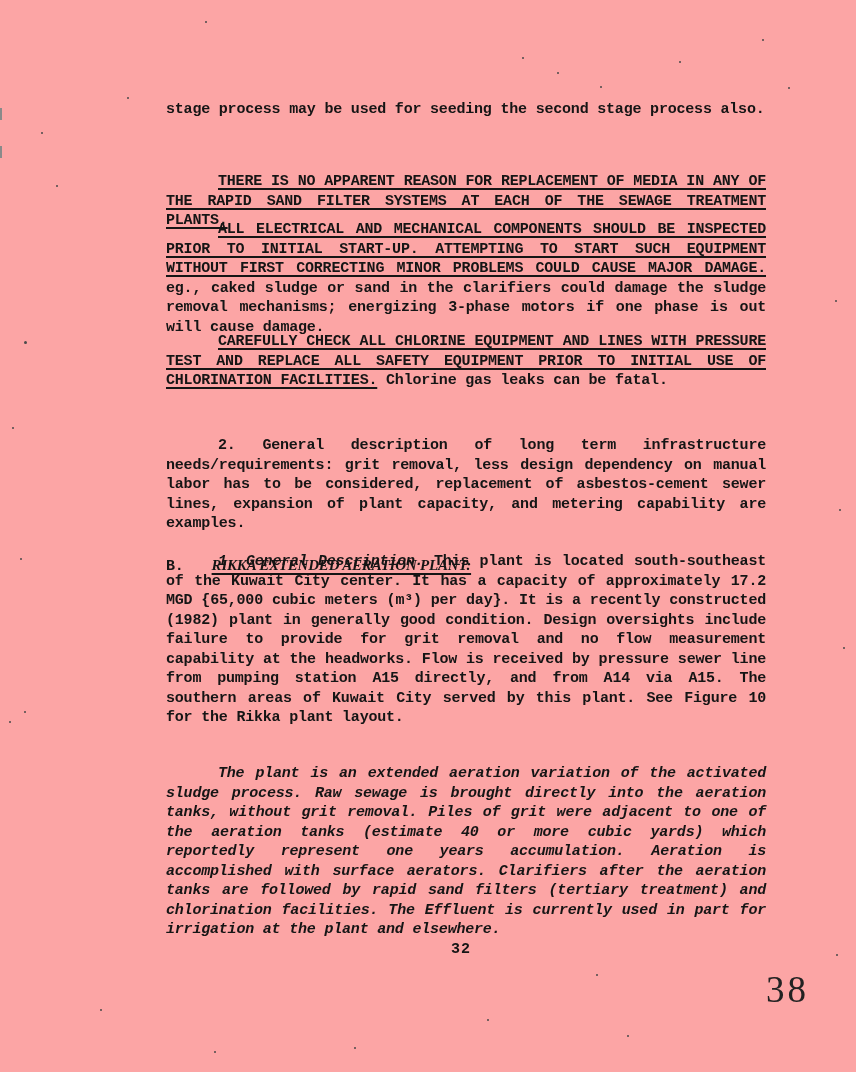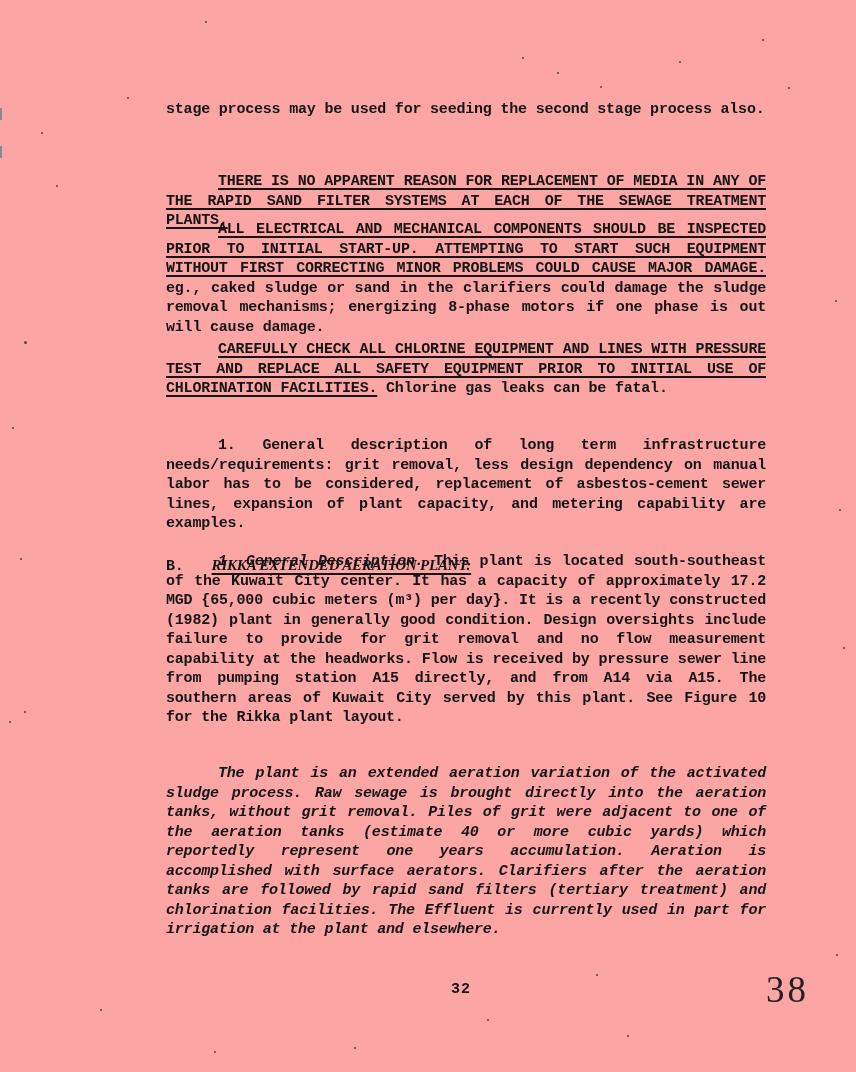--- a/index.html
+++ b/index.html
@@ -27,21 +27,21 @@
   .u {
     text-decoration: underline;
     text-decoration-thickness: 1.5px;
     text-underline-offset: 3px;
   }
   .italic { font-style: italic; }
   .section-title { margin-left: 28px; font-family: Liberation Serif, serif; }
   .page-number {
     position: absolute;
     left: 451px;
-    top: 981px;
+    top: 941px;
     font-size: 15px;
     letter-spacing: 1px;
   }
   .stamp-number {
     position: absolute;
     left: 766px;
     top: 968px;
     font-family: "Liberation Serif", "DejaVu Serif", serif;
     font-weight: 400;
     font-size: 37px;
@@ -95,29 +95,29 @@
 
   <p class="body-text" style="top:100px;">
     <span>stage process may be used for seeding the second stage process also.</span>
   </p>
 
   <p class="body-text indent" style="top:172px;">
     <span class="u">THERE IS NO APPARENT REASON FOR REPLACEMENT OF MEDIA IN ANY OF THE RAPID SAND FILTER SYSTEMS AT EACH OF THE SEWAGE TREATMENT PLANTS.</span>
   </p>
 
   <p class="body-text indent" style="top:220px;">
-    <span class="u">ALL ELECTRICAL AND MECHANICAL COMPONENTS SHOULD BE INSPECTED PRIOR TO INITIAL START-UP.  ATTEMPTING TO START SUCH EQUIPMENT WITHOUT FIRST CORRECTING MINOR PROBLEMS COULD CAUSE MAJOR DAMAGE.</span><span> eg., caked sludge or sand in the clarifiers could damage the sludge removal mechanisms; energizing 8-phase motors if one phase is out will cause damage.</span>
+    <span class="u">ALL ELECTRICAL AND MECHANICAL COMPONENTS SHOULD BE INSPECTED PRIOR TO INITIAL START-UP.  ATTEMPTING TO START SUCH EQUIPMENT WITHOUT FIRST CORRECTING MINOR PROBLEMS COULD CAUSE MAJOR DAMAGE.</span><span> eg., caked sludge or sand in the clarifiers could damage the sludge removal mechanisms; energizing 3-phase motors if one phase is out will cause damage.</span>
   </p>
 
-  <p class="body-text indent" style="top:340px;">
+  <p class="body-text indent" style="top:332px;">
     <span class="u">CAREFULLY CHECK ALL CHLORINE EQUIPMENT AND LINES WITH PRESSURE TEST AND REPLACE ALL SAFETY EQUIPMENT PRIOR TO INITIAL USE OF CHLORINATION FACILITIES.</span><span>  Chlorine gas leaks can be fatal.</span>
   </p>
 
   <p class="body-text indent" style="top:436px;">
-    <span>1.   General description of long term infrastructure needs/requirements:  grit removal, less design dependency on manual labor has to be considered, replacement of asbestos-cement sewer lines, expansion of plant capacity, and metering capability are examples.</span>
+    <span>2.   General description of long term infrastructure needs/requirements:  grit removal, less design dependency on manual labor has to be considered, replacement of asbestos-cement sewer lines, expansion of plant capacity, and metering capability are examples.</span>
   </p>
 
   <p class="body-text" style="top:556px;">
     <span>B.</span><span class="u italic section-title">RIKKA EXTENDED AERATION PLANT:</span>
   </p>
 
   <p class="body-text indent" style="top:552px;">
     <span class="italic">1. General Description.</span><span>  This plant is located south-southeast of the Kuwait City center.  It has a capacity of approximately 17.2 MGD {65,000 cubic meters (m³) per day}.  It is a recently constructed (1982) plant in generally good condition. Design oversights include failure to provide for grit removal and no flow measurement capability at the headworks.  Flow is received by pressure sewer line from pumping station A15 directly, and from A14 via A15.  The southern areas of Kuwait City served by this plant.  See Figure 10 for the Rikka plant layout.</span>
   </p>
 

